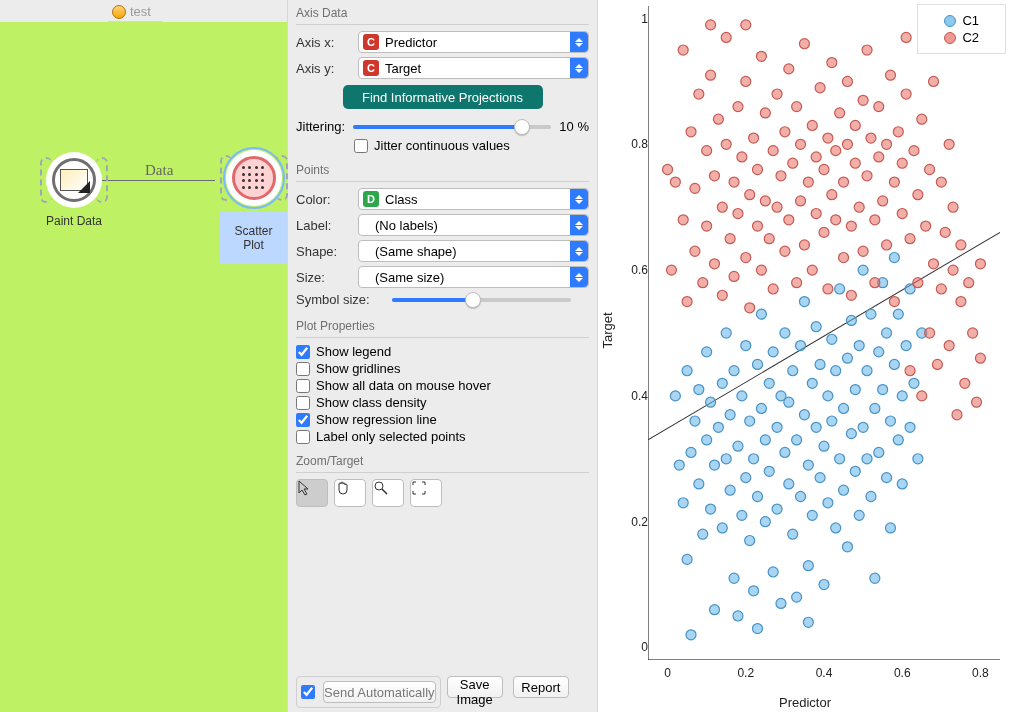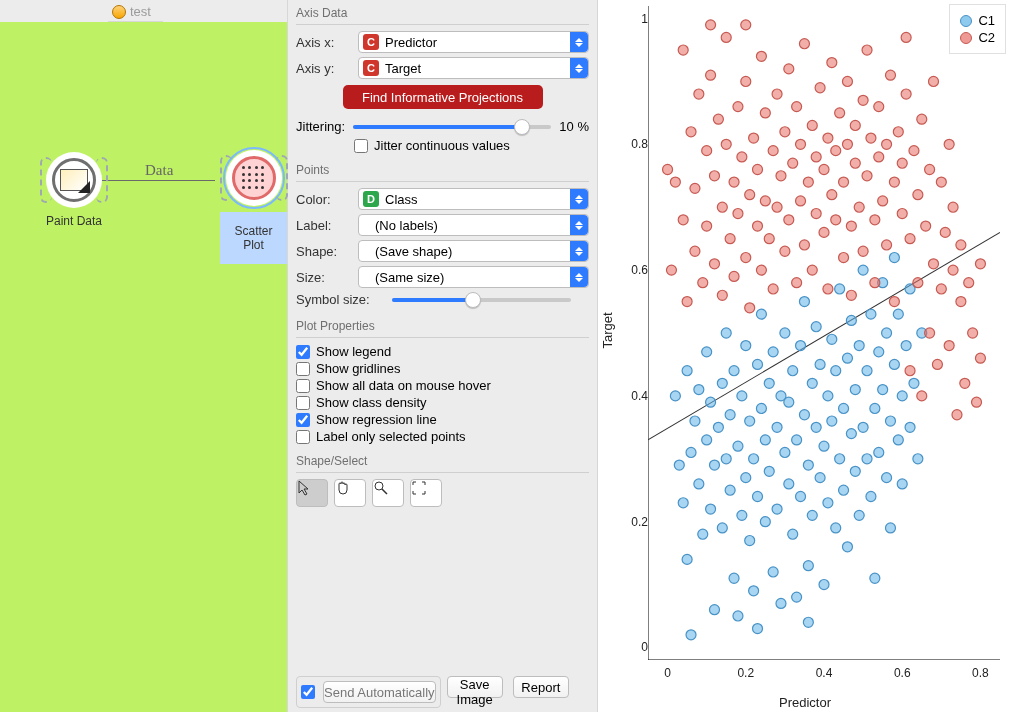--- a/index.html
+++ b/index.html
@@ -36,21 +36,21 @@
   .hr{height:1px;background:#cfcfcf;margin:2px 0 6px 0;}
   .row{display:flex;align-items:center;gap:8px;margin:4px 0;}
   .row label.lab{width:54px;color:#333;}
   .row label.lab-w{width:88px;color:#333;}
   .combo{flex:1;height:22px;background:#fff;border:1px solid #bdbdbd;border-radius:4px;display:flex;align-items:center;padding:0 4px;gap:6px;position:relative;}
   .combo .chevpair{position:absolute;right:0;top:0;bottom:0;width:18px;background:#2f7bff;border-radius:0 4px 4px 0;display:flex;flex-direction:column;align-items:center;justify-content:center;gap:1px;}
   .chevpair::before,.chevpair::after{content:"";width:0;height:0;border-left:4px solid transparent;border-right:4px solid transparent;}
   .chevpair::before{border-bottom:4px solid #fff;} .chevpair::after{border-top:4px solid #fff;}
   .badge{width:16px;height:16px;border-radius:3px;display:inline-flex;align-items:center;justify-content:center;font-weight:700;font-size:11px;color:#fff;}
   .badge.red{background:#d0372c;} .badge.green{background:#2ea64b;}
-  .big-btn{display:block;margin:6px auto 0 auto;background:#b91c1c;color:#fff;border:none;border-radius:5px;height:24px;width:200px;font-size:13px;}
+  .big-btn{display:block;margin:6px auto 0 auto;background:#0f766e;color:#fff;border:none;border-radius:5px;height:24px;width:200px;font-size:13px;}
   .slider{flex:1;height:4px;background:#c9c9c9;border-radius:2px;position:relative;}
   .slider .fill{position:absolute;left:0;top:0;bottom:0;background:#2f7bff;border-radius:2px;}
   .slider .knob{position:absolute;top:50%;width:16px;height:16px;border-radius:50%;background:#fff;border:1px solid #bcbcbc;transform:translate(-50%,-50%);box-shadow:0 1px 1px rgba(0,0,0,.2);}
   .chk{display:flex;align-items:center;gap:6px;margin:2px 0;}
   input[type=checkbox]{width:14px;height:14px;accent-color:#2f7bff;}
   .tool-row{display:flex;gap:6px;}
   .tool-btn{width:32px;height:28px;border:1px solid #bdbdbd;border-radius:4px;background:#fff;display:flex;align-items:center;justify-content:center;}
   .tool-btn.active{background:#cdcdcd;}
   .bottom-bar{margin-top:auto;display:flex;flex-direction:row;gap:6px;}
   .send-row{display:flex;align-items:center;gap:8px;border:1px solid #cfcfcf;border-radius:4px;padding:4px;background:#ececec;}
@@ -61,21 +61,21 @@
   
   .plot-col{flex:1;position:relative;background:#fff;}
   .plot-area{position:absolute;left:50px;right:12px;top:6px;bottom:52px;}
   .axis-y{position:absolute;left:20px;top:6px;bottom:52px;width:30px;}
   .tick-y{position:absolute;left:0;width:100%;text-align:right;font-size:12px;color:#222;transform:translateY(50%);} 
   .axis-x{position:absolute;left:50px;right:12px;bottom:20px;height:30px;}
   .tick-x{position:absolute;top:4px;transform:translateX(-50%);font-size:12px;color:#222;}
   .axis-line{stroke:#000;stroke-width:1;}
   .ylabel{position:absolute;left:2px;top:50%;transform:translateY(-50%) rotate(-90deg);transform-origin:left top;font-size:13px;color:#222;}
   .xlabel{position:absolute;left:50%;bottom:2px;transform:translateX(-50%);font-size:13px;color:#222;}
-  .legend{position:absolute;right:6px;top:4px;background:#fff;border:1px solid #e0e0e0;padding:6px 10px;}
+  .legend{position:absolute;right:6px;top:4px;background:#fff;border:1px solid #e0e0e0;padding:6px 26px;}
   .legend-row{display:flex;align-items:center;gap:6px;margin:2px 0;}
   .sw{width:12px;height:12px;border-radius:50%;}
   .sw.c1{background:rgba(94,178,231,.7);border:1px solid #4892c6;}
   .sw.c2{background:rgba(231,110,101,.7);border:1px solid #c65a52;}
   svg{width:100%;height:100%;}
   circle.pt{stroke-width:1.2;}
   .c1 circle.pt{fill:rgba(94,178,231,.55);stroke:#4892c6;}
   .c2 circle.pt{fill:rgba(231,110,101,.55);stroke:#c65a52;}
   line.reg{stroke:#333;stroke-width:1;}
 </style>
@@ -183,21 +183,21 @@
         <div class="combo">
             <span style="width:6px"></span>
             <span>(No labels)</span>
             <span class="chevpair"></span>
           </div>
         </div>
       <div class="row">
           <label class="lab">Shape:</label>
         <div class="combo">
             <span style="width:6px"></span>
-            <span>(Save shape)</span>
+            <span>(Same shape)</span>
             <span class="chevpair"></span>
           </div>
         </div>
       <div class="row">
           <label class="lab">Size:</label>
         <div class="combo">
             <span style="width:6px"></span>
             <span>(Same size)</span>
             <span class="chevpair"></span>
           </div>
@@ -235,21 +235,21 @@
           <input type="checkbox" checked="" style="">
           <span>Show regression line</span>
         </div>
       <div class="chk">
           <input type="checkbox" style="">
           <span>Label only selected points</span>
         </div>
     </div>
 
     <div class="group">
-      <div class="group-title">Shape/Select</div>
+      <div class="group-title">Zoom/Target</div>
       <div class="hr"></div>
       <div class="tool-row">
         <div class="tool-btn active">
             <svg width="14" height="16">
               <path d="M2 1 L2 13 L5 10 L8 15 L10 14 L7 9 L11 9 Z" fill="none" stroke="#333"></path>
             </svg>
           </div>
         <div class="tool-btn">
             <svg width="16" height="16">
               <path d="M4 9 L4 4 Q4 3 5 3 Q6 3 6 4 L6 3 Q6 2 7 2 Q8 2 8 3 L8 4 Q8 3 9 3 Q10 3 10 4 L10 5 Q10 4 11 4 Q12 4 12 5 L12 10 Q12 14 8 14 Q4 14 4 10 Z" fill="none" stroke="#333"></path>

